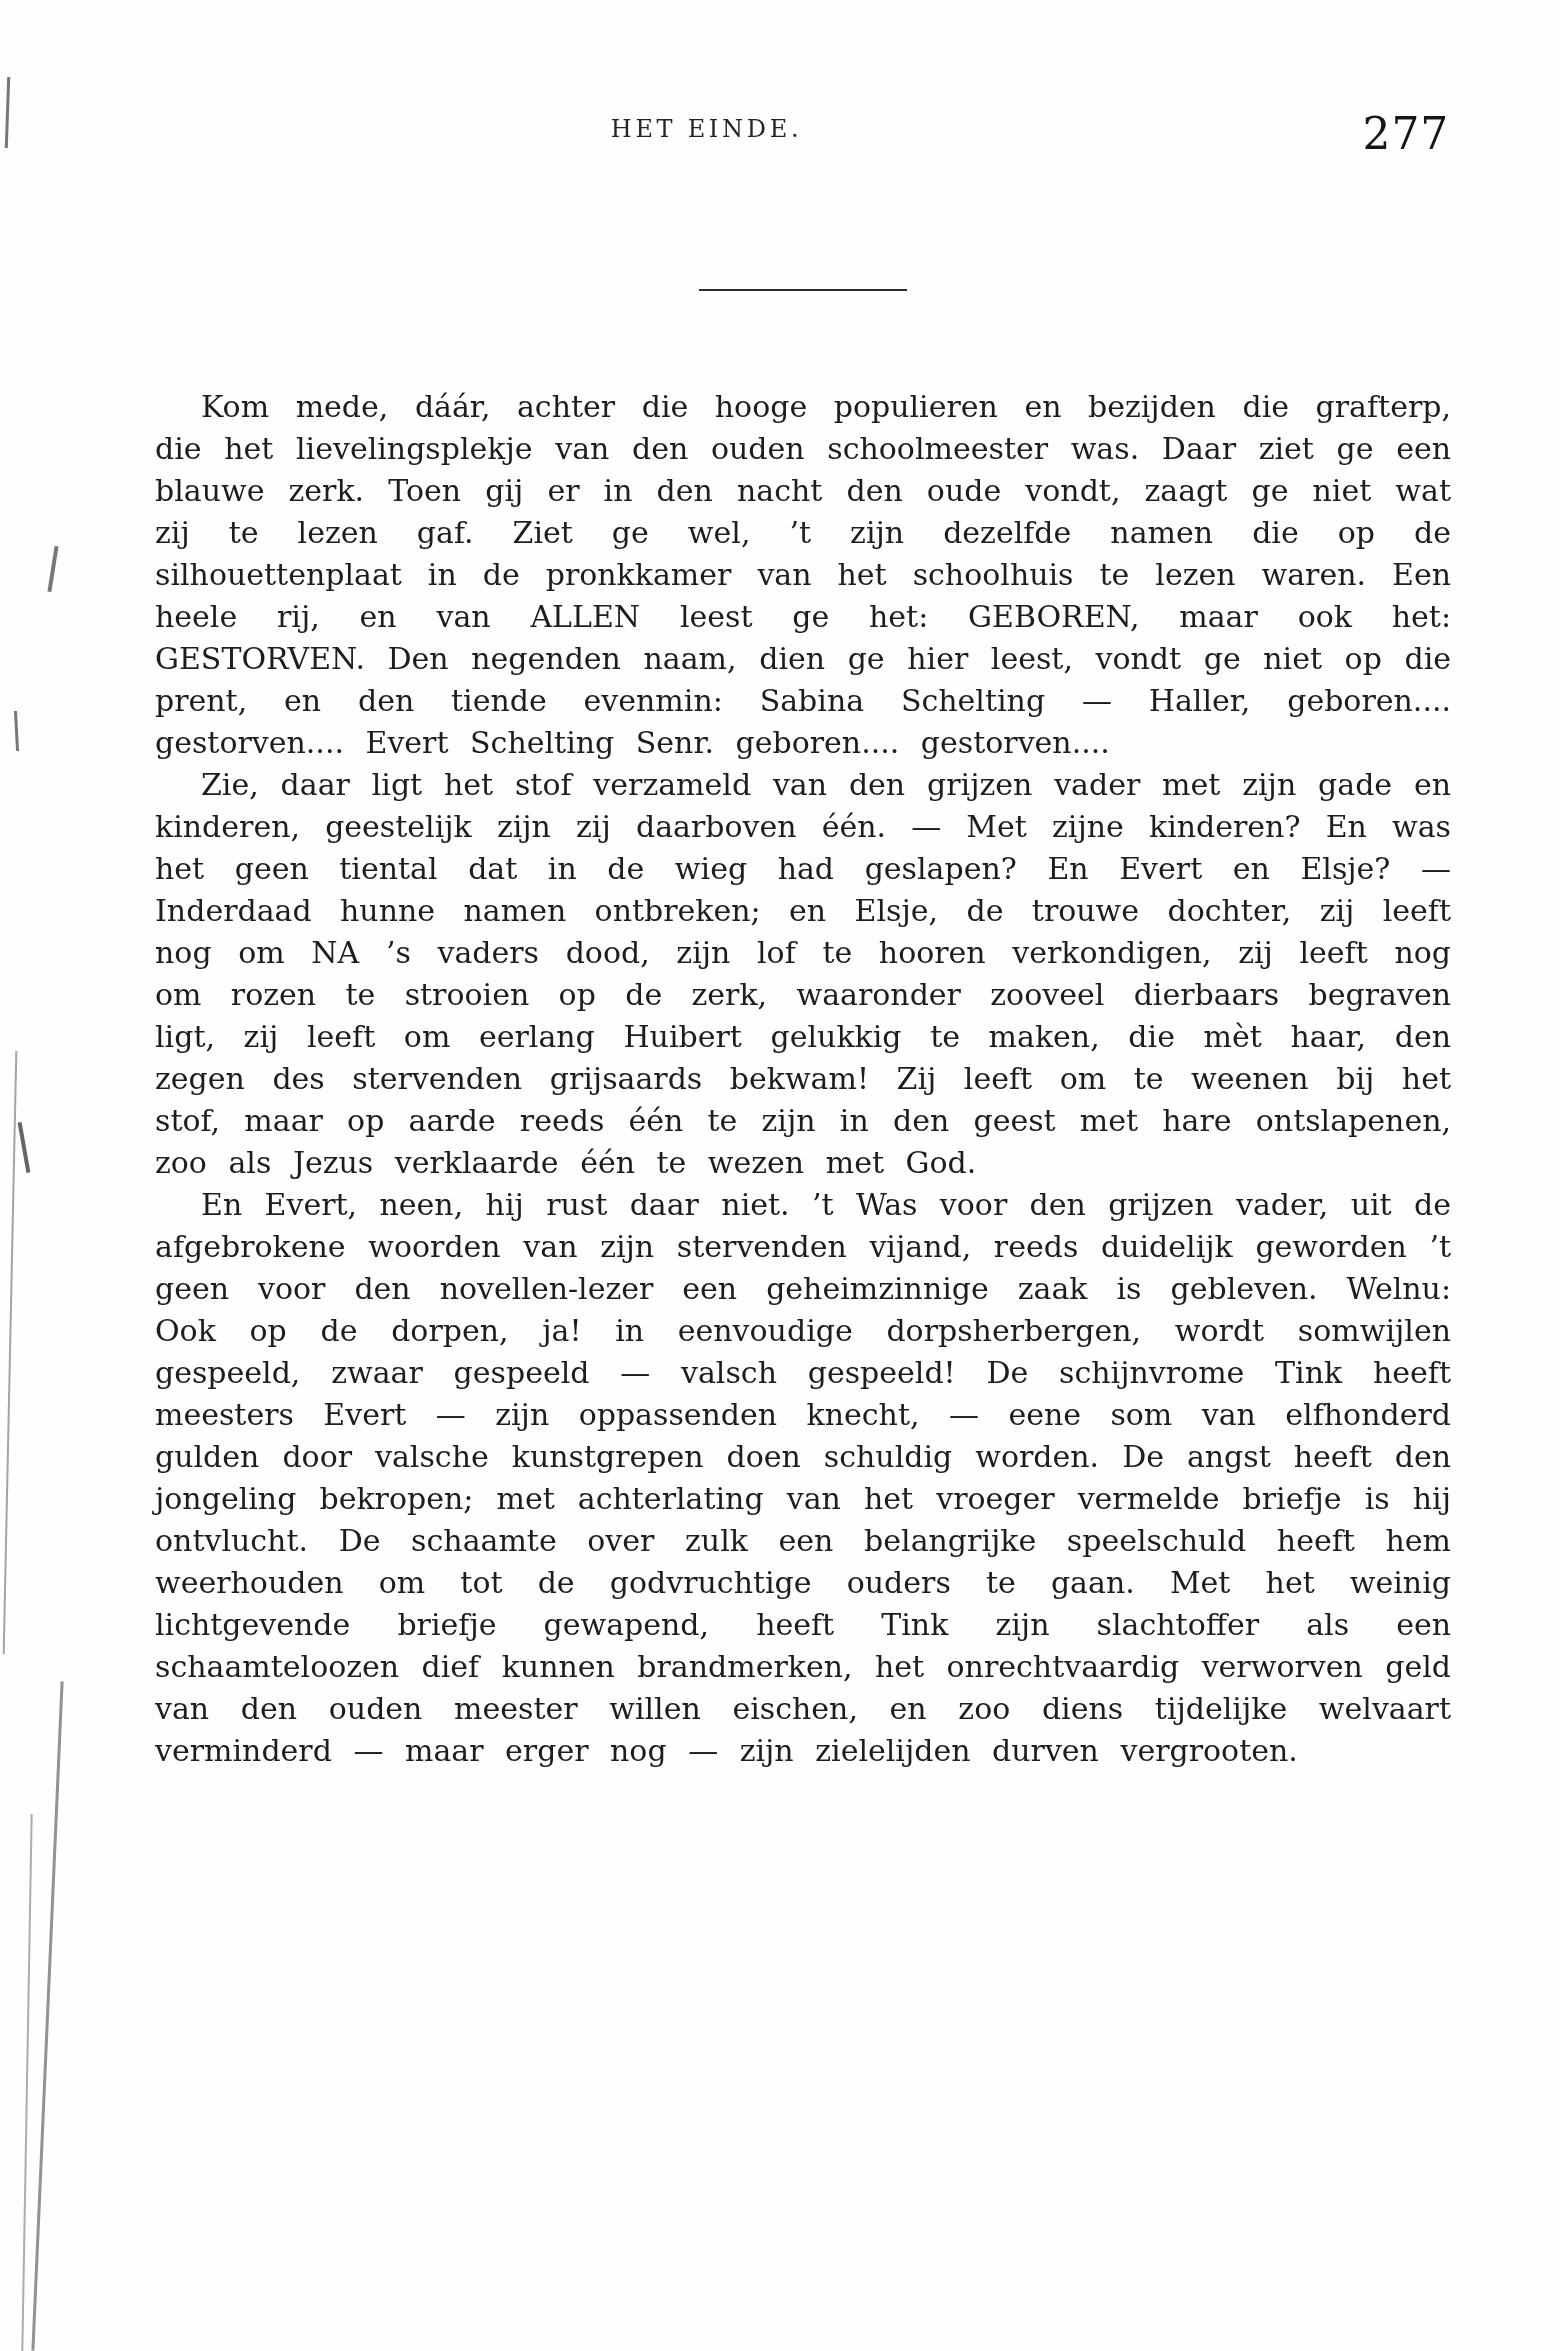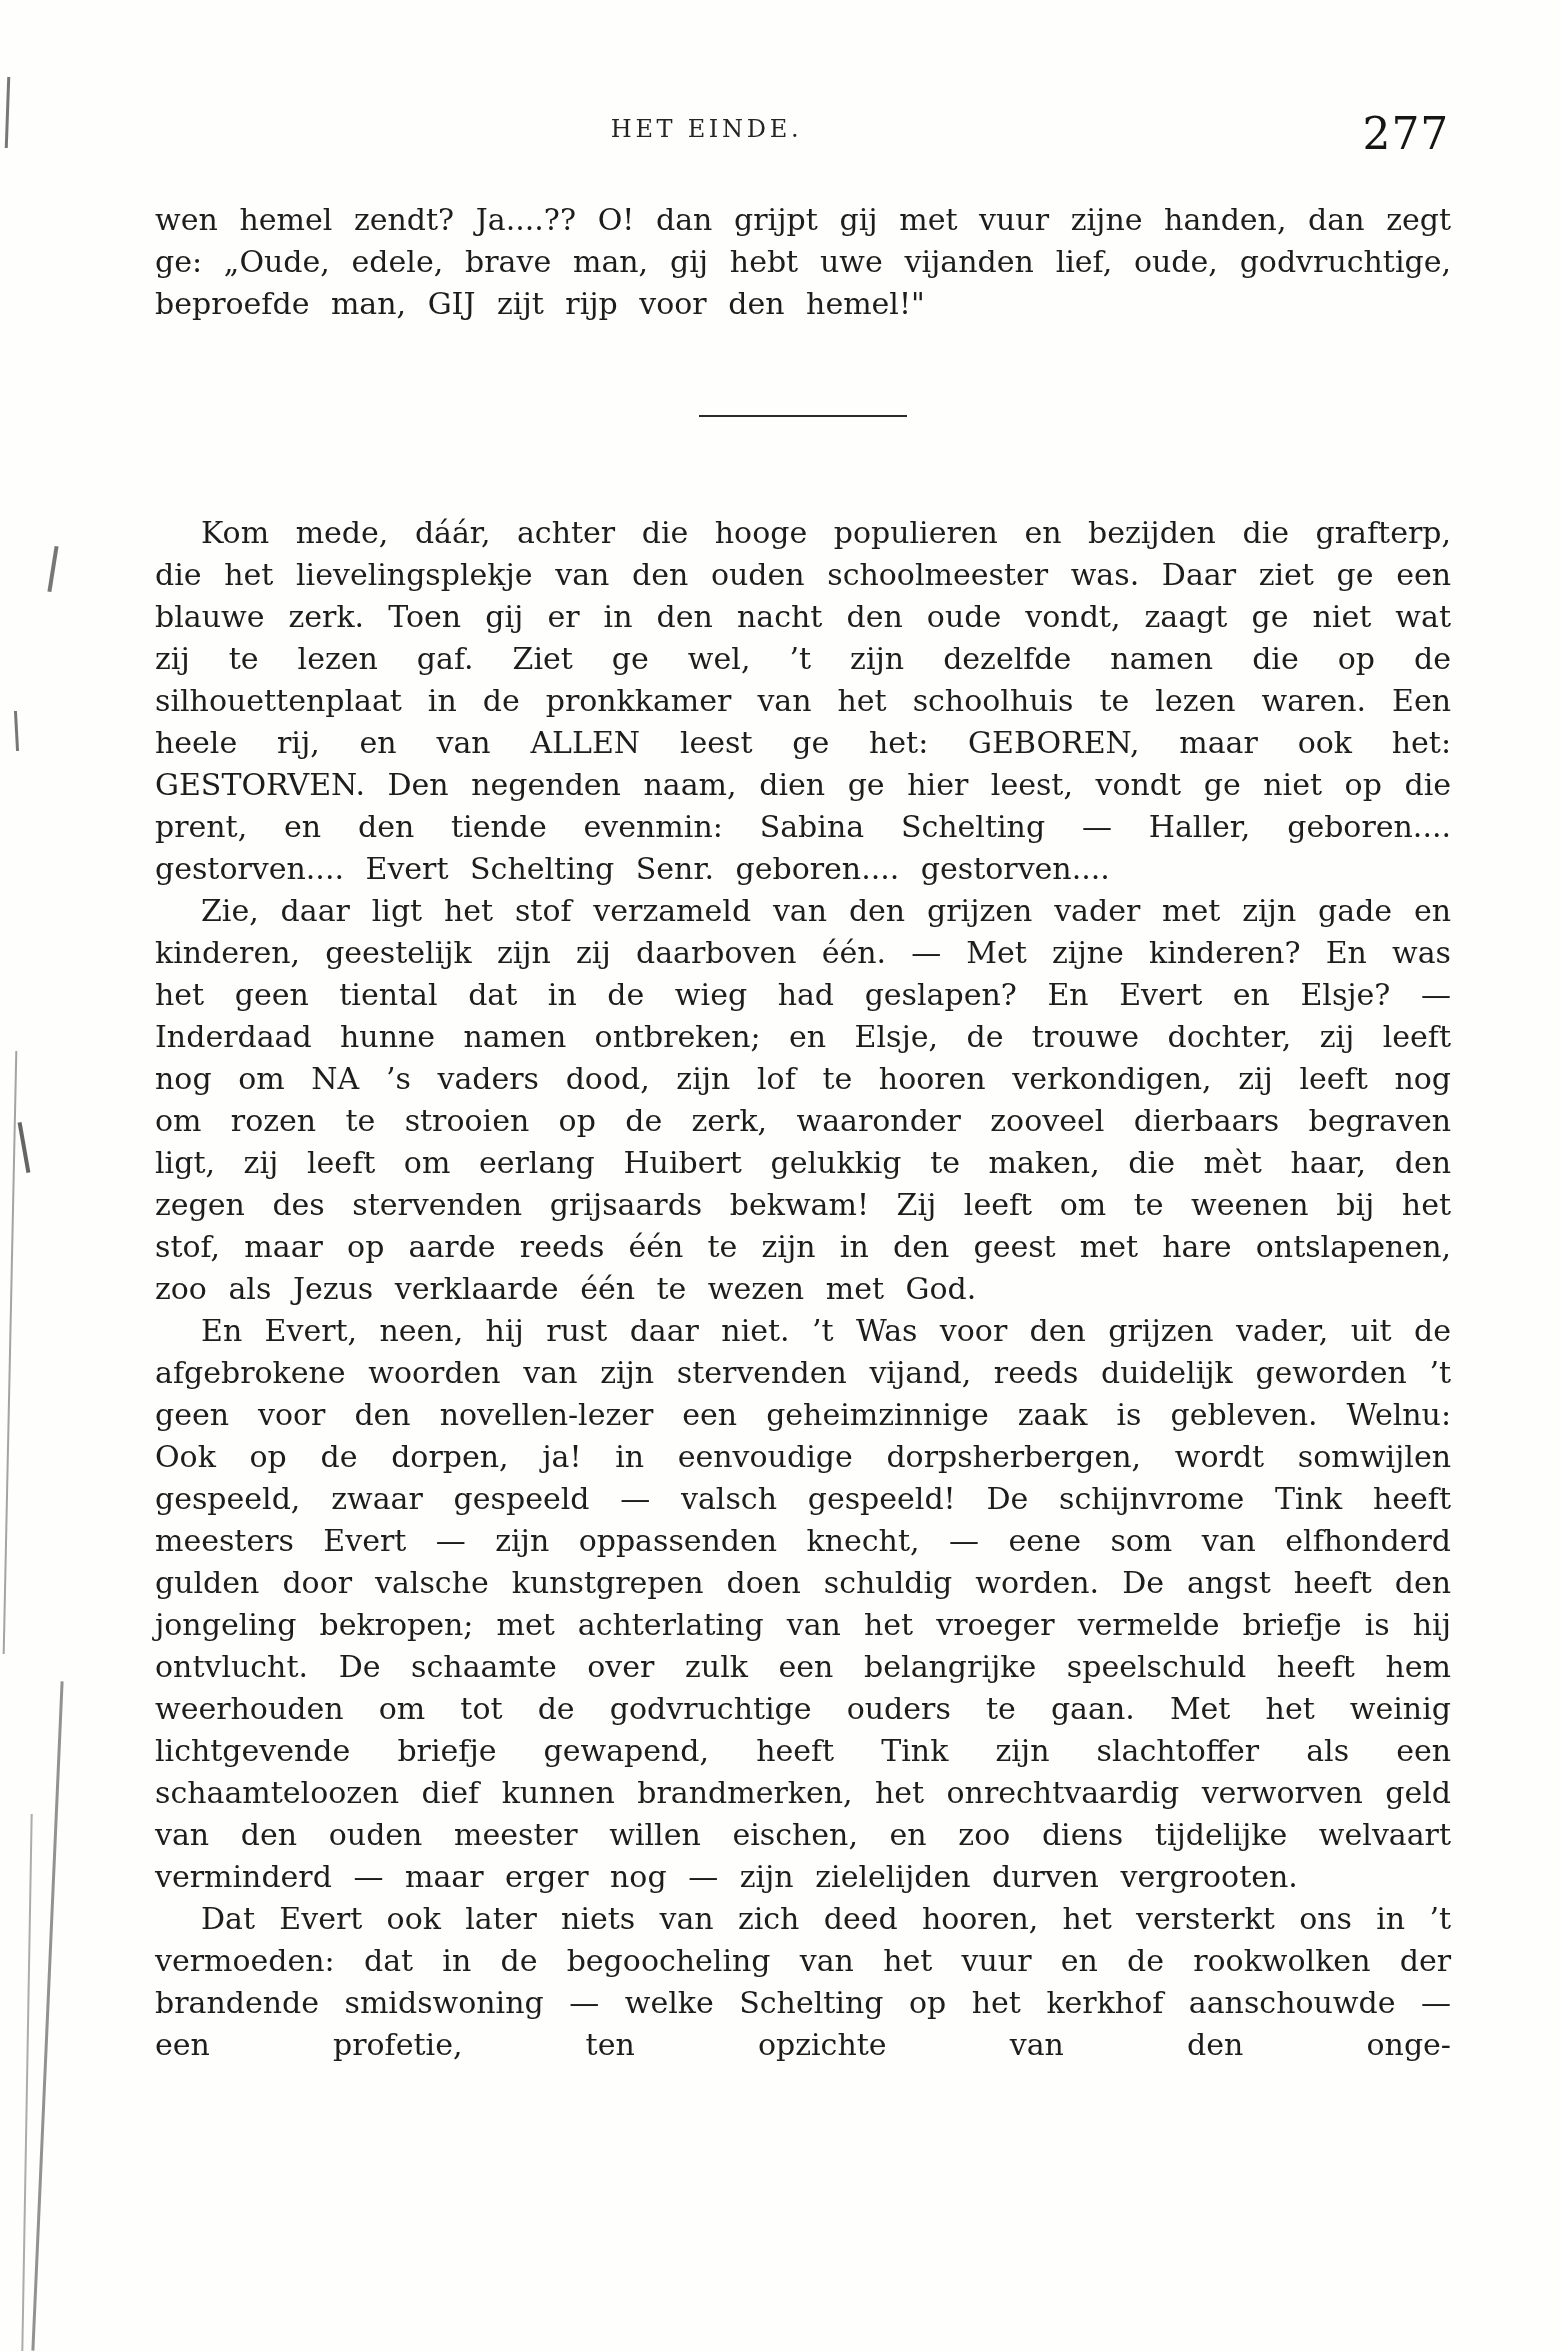--- a/index.html
+++ b/index.html
@@ -84,31 +84,29 @@
 <body>
 
 <div class="page">
 
   <div class="header">
     <span class="running-title">HET EINDE.</span>
     <span class="page-number">277</span>
   </div>
 
   <div class="body-block">
-    <p class="para">wen hemel zendt? Ja....?? O! dan grijpt gij met vuur zijne handen, dan zegt ge: „Oude, edele, brave man, gij hebt uwe vijanden lief, oude, godvruchtige, beproefde man, GIJ zijt rijp voor den hemel!"</p>
 
     <div class="separator"></div>
 
     <p class="para indent">Kom mede, dáár, achter die hooge populieren en bezijden die grafterp, die het lievelingsplekje van den ouden schoolmeester was. Daar ziet ge een blauwe zerk. Toen gij er in den nacht den oude vondt, zaagt ge niet wat zij te lezen gaf. Ziet ge wel, ’t zijn dezelfde namen die op de silhouettenplaat in de pronkkamer van het schoolhuis te lezen waren. Een heele rij, en van ALLEN leest ge het: GEBOREN, maar ook het: GESTORVEN. Den negenden naam, dien ge hier leest, vondt ge niet op die prent, en den tiende evenmin: Sabina Schelting — Haller, geboren.... gestorven.... Evert Schelting Senr. geboren.... gestorven....</p>
 
     <p class="para indent">Zie, daar ligt het stof verzameld van den grijzen vader met zijn gade en kinderen, geestelijk zijn zij daarboven één. — Met zijne kinderen? En was het geen tiental dat in de wieg had geslapen? En Evert en Elsje? — Inderdaad hunne namen ontbreken; en Elsje, de trouwe dochter, zij leeft nog om NA ’s vaders dood, zijn lof te hooren verkondigen, zij leeft nog om rozen te strooien op de zerk, waaronder zooveel dierbaars begraven ligt, zij leeft om eerlang Huibert gelukkig te maken, die mèt haar, den zegen des stervenden grijsaards bekwam! Zij leeft om te weenen bij het stof, maar op aarde reeds één te zijn in den geest met hare ontslapenen, zoo als Jezus verklaarde één te wezen met God.</p>
 
     <p class="para indent">En Evert, neen, hij rust daar niet. ’t Was voor den grijzen vader, uit de afgebrokene woorden van zijn stervenden vijand, reeds duidelijk geworden ’t geen voor den novellen-lezer een geheimzinnige zaak is gebleven. Welnu: Ook op de dorpen, ja! in eenvoudige dorpsherbergen, wordt somwijlen gespeeld, zwaar gespeeld — valsch gespeeld! De schijnvrome Tink heeft meesters Evert — zijn oppassenden knecht, — eene som van elfhonderd gulden door valsche kunstgrepen doen schuldig worden. De angst heeft den jongeling bekropen; met achterlating van het vroeger vermelde briefje is hij ontvlucht. De schaamte over zulk een belangrijke speelschuld heeft hem weerhouden om tot de godvruchtige ouders te gaan. Met het weinig lichtgevende briefje gewapend, heeft Tink zijn slachtoffer als een schaamteloozen dief kunnen brandmerken, het onrechtvaardig verworven geld van den ouden meester willen eischen, en zoo diens tijdelijke welvaart verminderd — maar erger nog — zijn zielelijden durven vergrooten.</p>
 
-    <p class="para indent last-justified">Dat Evert ook later niets van zich deed hooren, het versterkt ons in ’t vermoeden: dat in de begoocheling van het vuur en de rookwolken der brandende smidswoning — welke Schelting op het kerkhof aanschouwde — een profetie, ten opzichte van den onge-</p>
   </div>
 
   <div class="ink-mark mark-1"></div>
   <div class="ink-mark mark-2"></div>
   <div class="ink-mark mark-3"></div>
   <div class="ink-mark mark-4"></div>
   <div class="ink-mark mark-5"></div>
   <div class="ink-mark mark-6"></div>
   <div class="ink-mark mark-7"></div>
 

